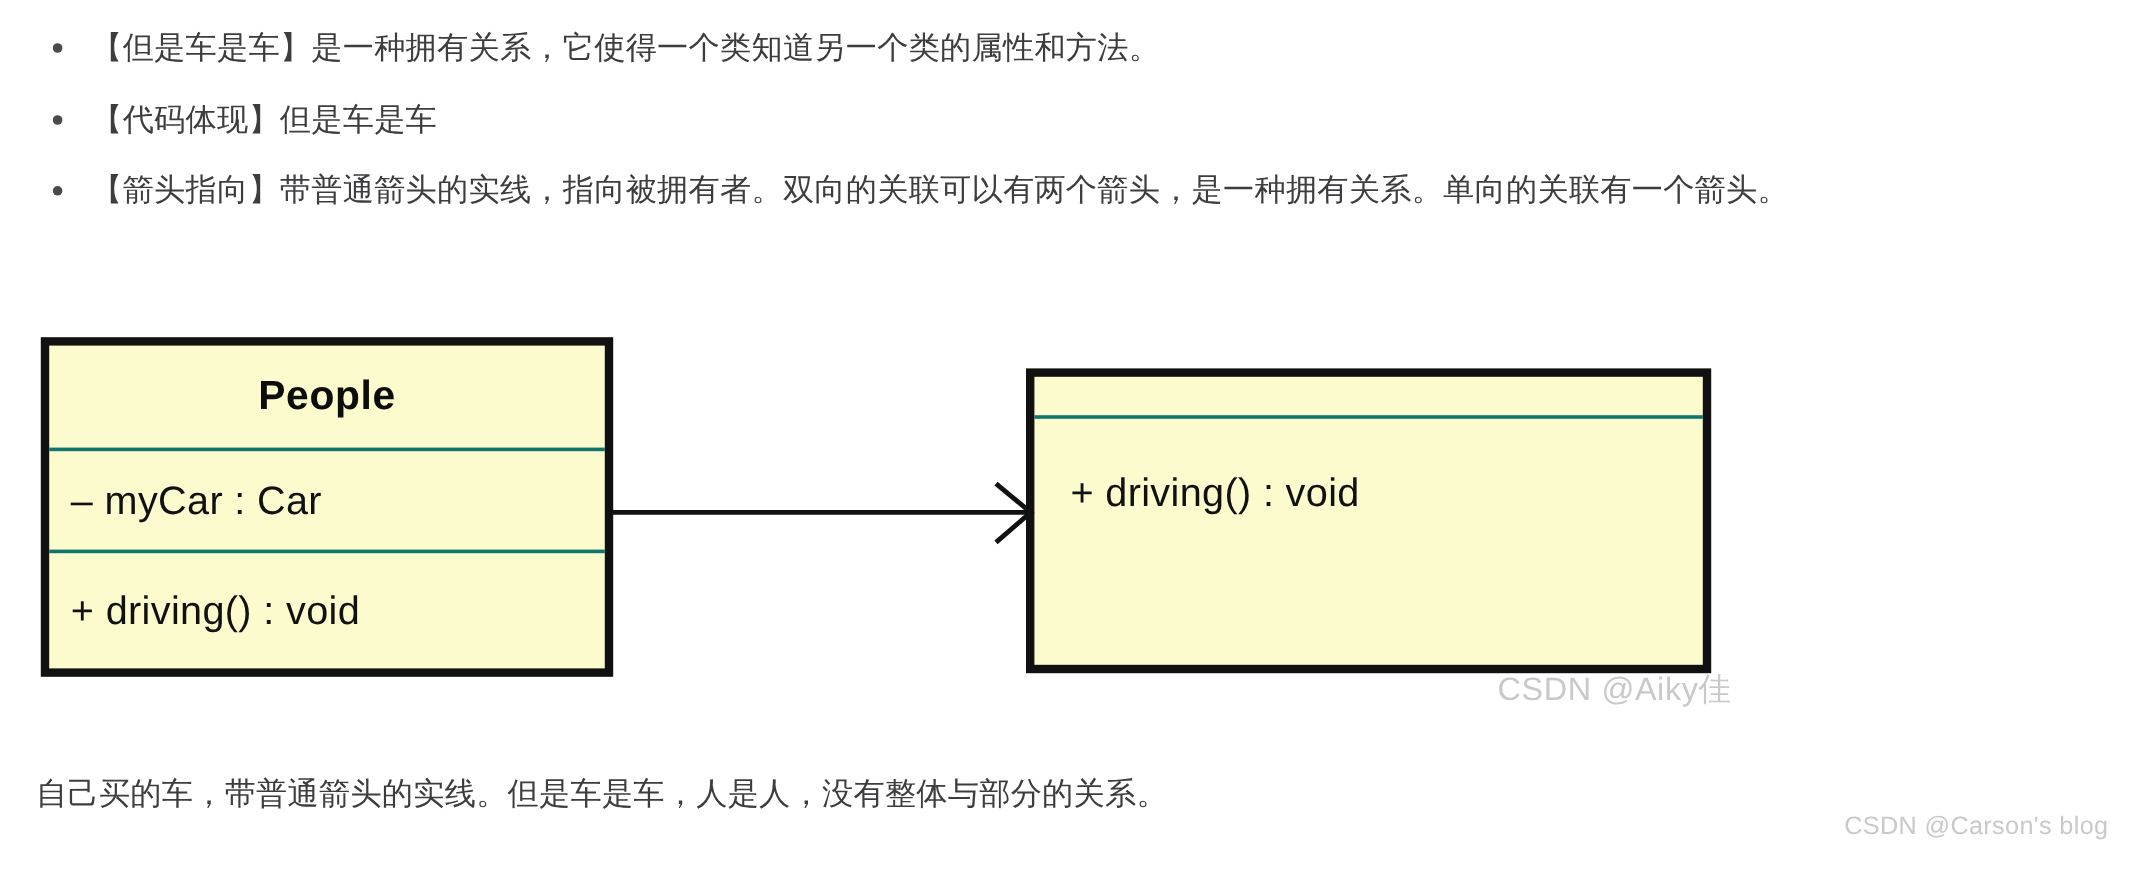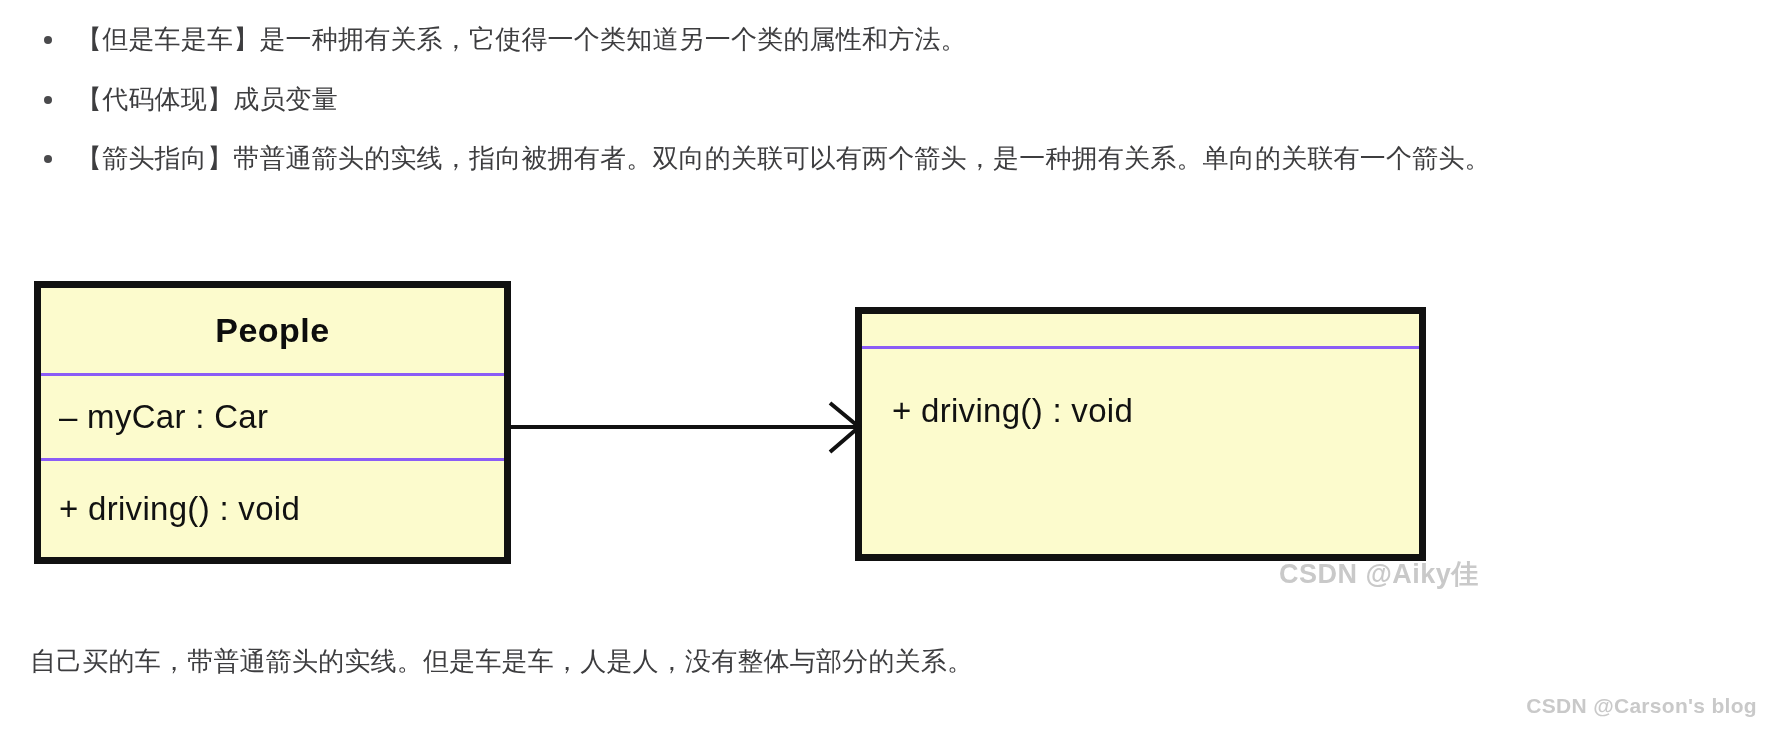--- a/index.html
+++ b/index.html
@@ -80,21 +80,21 @@
     height: 254px;
   }
 
   .uml-compartment {
     box-sizing: border-box;
     display: flex;
     align-items: center;
     overflow: hidden;
   }
   .uml-compartment + .uml-compartment {
-    border-top: 3px solid #8b5cf6;
+    border-top: 3px solid #0f766e;
   }
 
   .uml-title {
     justify-content: center;
     font-weight: bold;
     font-size: 34px;
     color: #0d0d0d;
     letter-spacing: 0.5px;
   }
   .uml-member {
@@ -137,42 +137,41 @@
     color: #3d3d3f;
     letter-spacing: 0.2px;
     white-space: nowrap;
   }
 
   
   .watermark {
     position: absolute;
     color: #c9c9c9;
     white-space: nowrap;
-    font-weight: bold;
-    margin-left: 31px;
+    font-weight: normal;
   }
   .watermark.inner {
     left: 1248px;
     top: 556px;
     font-size: 27px;
     letter-spacing: 0.5px;
   }
   .watermark.corner {
     right: 22px;
-    top: 694px;
+    top: 677px;
     font-size: 21px;
     letter-spacing: 0.3px;
   }
 </style>
 </head>
 <body>
 
 <ul class="bullet-list">
   <li class="bullet-item b0">【但是车是车】是一种拥有关系，它使得一个类知道另一个类的属性和方法。</li>
-  <li class="bullet-item b1">【代码体现】成员变量</li>
+  <li class="bullet-item b1">【代码体现】但是车是车</li>
   <li class="bullet-item b2">【箭头指向】带普通箭头的实线，指向被拥有者。双向的关联可以有两个箭头，是一种拥有关系。单向的关联有一个箭头。</li>
 </ul>
 
 <div class="uml-canvas">
 
   <div class="uml-class people">
     <div class="uml-compartment uml-title c-title">People</div>
     <div class="uml-compartment uml-member c-attr">– myCar : Car</div>
     <div class="uml-compartment uml-member c-method">+ driving() : void</div>
   </div>

